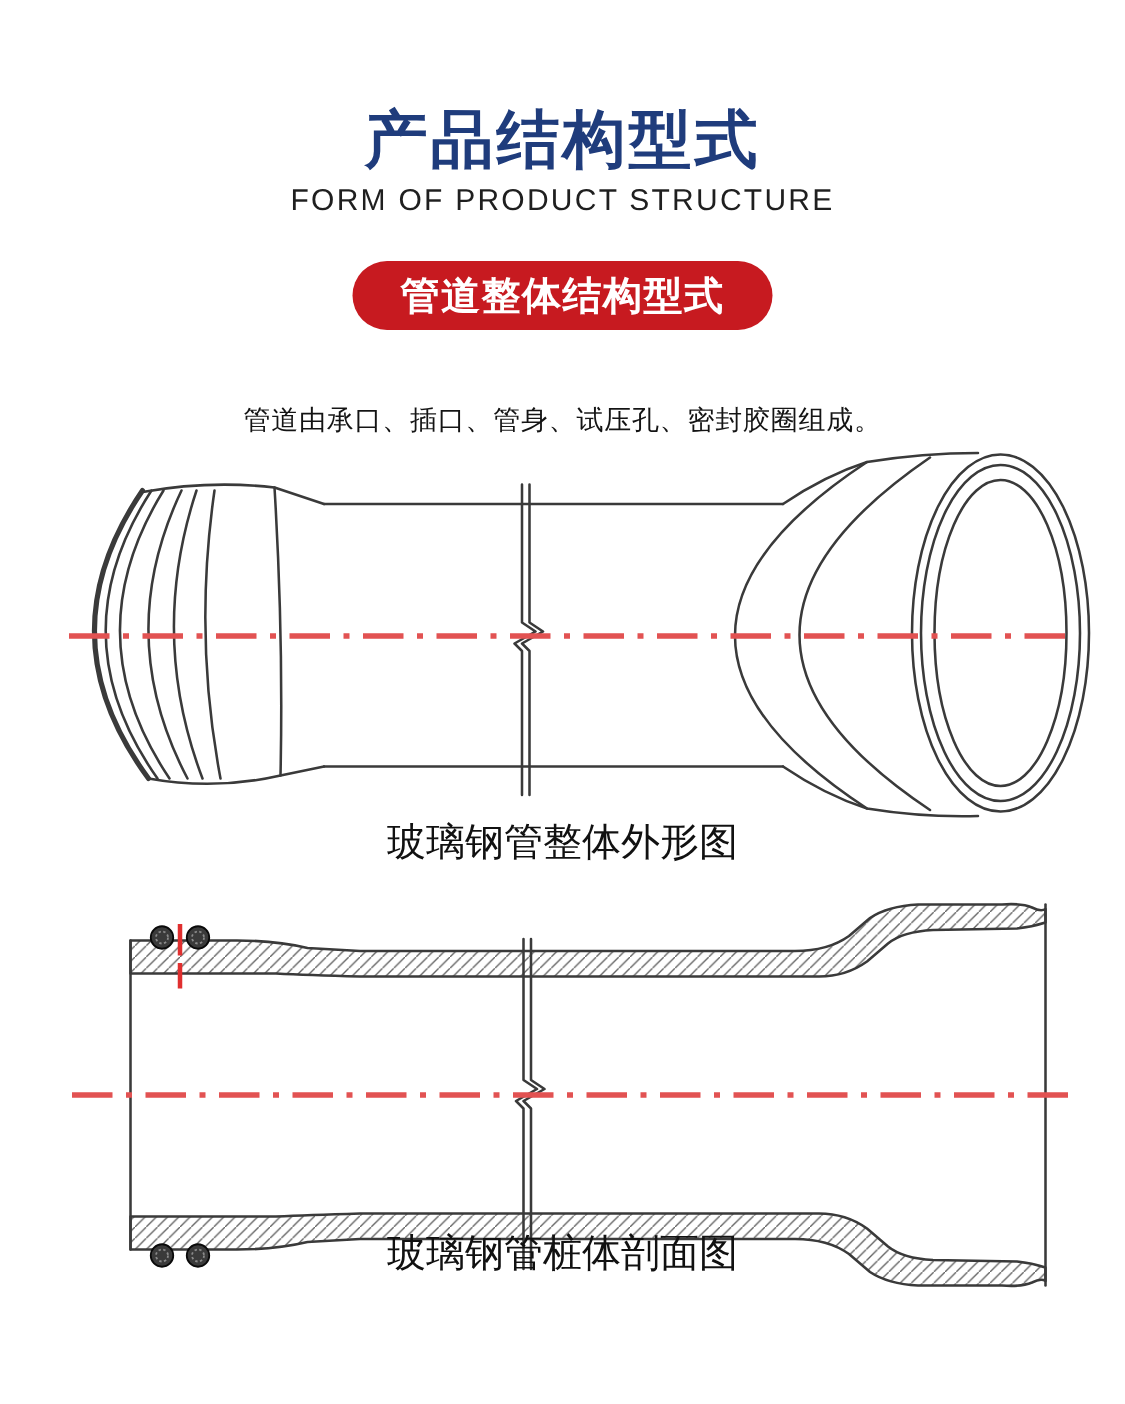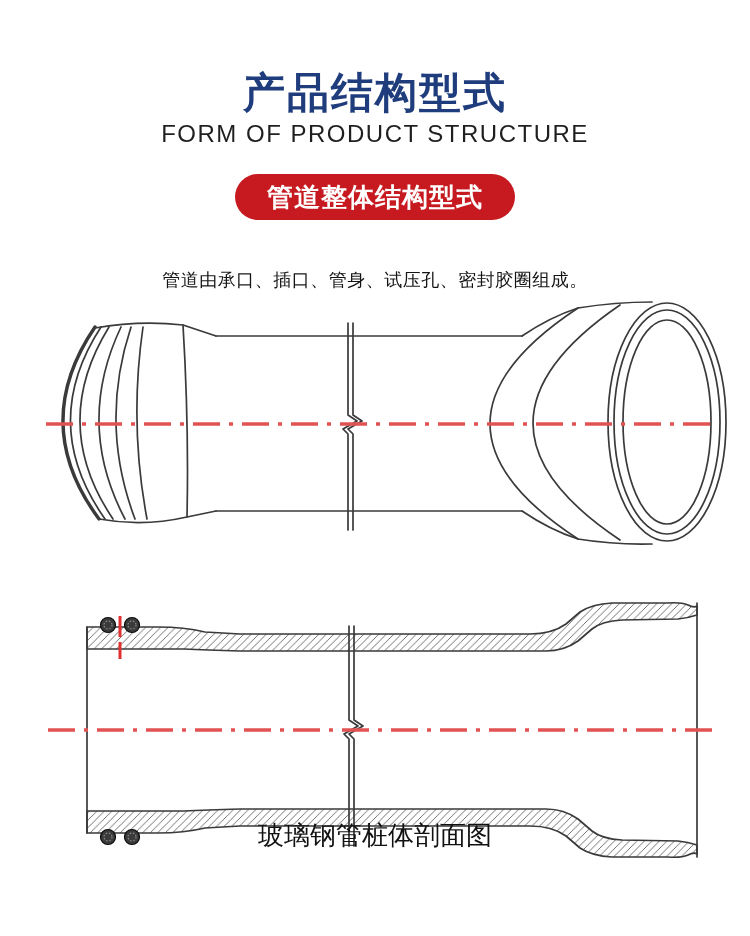--- a/index.html
+++ b/index.html
@@ -7,21 +7,21 @@
     position:relative; width:750px; height:936px; margin:0 auto;
     background:#ffffff; overflow:hidden;
     font-family:"Liberation Sans", sans-serif;
   }
   .abs { position:absolute; left:0; width:750px; text-align:center; }
   .title {
     top:34px; font-size:42px; line-height:62px; font-weight:900;
     color:#1f3c7c; letter-spacing:2px;
   }
   .subtitle {
-    top:122px; font-size:24px; line-height:24px; font-weight:500;
+    top:122px; font-size:20px; line-height:24px; font-weight:500;
     color:#1f1f1f; letter-spacing:1.5px;
   }
   .badge {
     position:absolute; top:174px; left:50%; transform:translateX(-50%);
     background:#c71a20; color:#ffffff; font-size:26px; font-weight:700;
     height:46px; line-height:46px; padding:0 32px; border-radius:23px;
     letter-spacing:1px; white-space:nowrap;
   }
   .desc {
     top:246px; font-size:18px; line-height:32px; color:#141414;
@@ -79,20 +79,21 @@
         <path d="M 620,10 Q 446,129 620,245"></path>
         <ellipse cx="667" cy="127" rx="59" ry="119"></ellipse>
         <ellipse cx="667" cy="127" rx="53" ry="112"></ellipse>
         <ellipse cx="667" cy="127" rx="44" ry="102"></ellipse>
       </g>
     </g>
 
     <path d="M 46,129 L 716,129" stroke="#e25252" stroke-width="3.6" stroke-dasharray="27 9 4 9" fill="none"></path>
   </svg>
 
+  <div class="abs caption cap1">玻璃钢管整体外形图</div>
 
   <svg class="fig fig2" width="750" height="272" viewBox="0 0 750 272">
     <defs>
       <pattern id="hatch" patternUnits="userSpaceOnUse" width="7.5" height="7.5">
         <path d="M -1,8.5 L 8.5,-1" stroke="#606060" stroke-width="0.9" fill="none"></path>
       </pattern>
     </defs>
     <g fill="none" stroke="#3a3a3a" stroke-width="1.7" stroke-linecap="round" stroke-linejoin="round">
 
       <path fill="url(#hatch)" d="M 87,34 L 158,34 Q 184,34 205,39 L 240,41 L 530,41 Q 552,41 566,31 L 580,19

